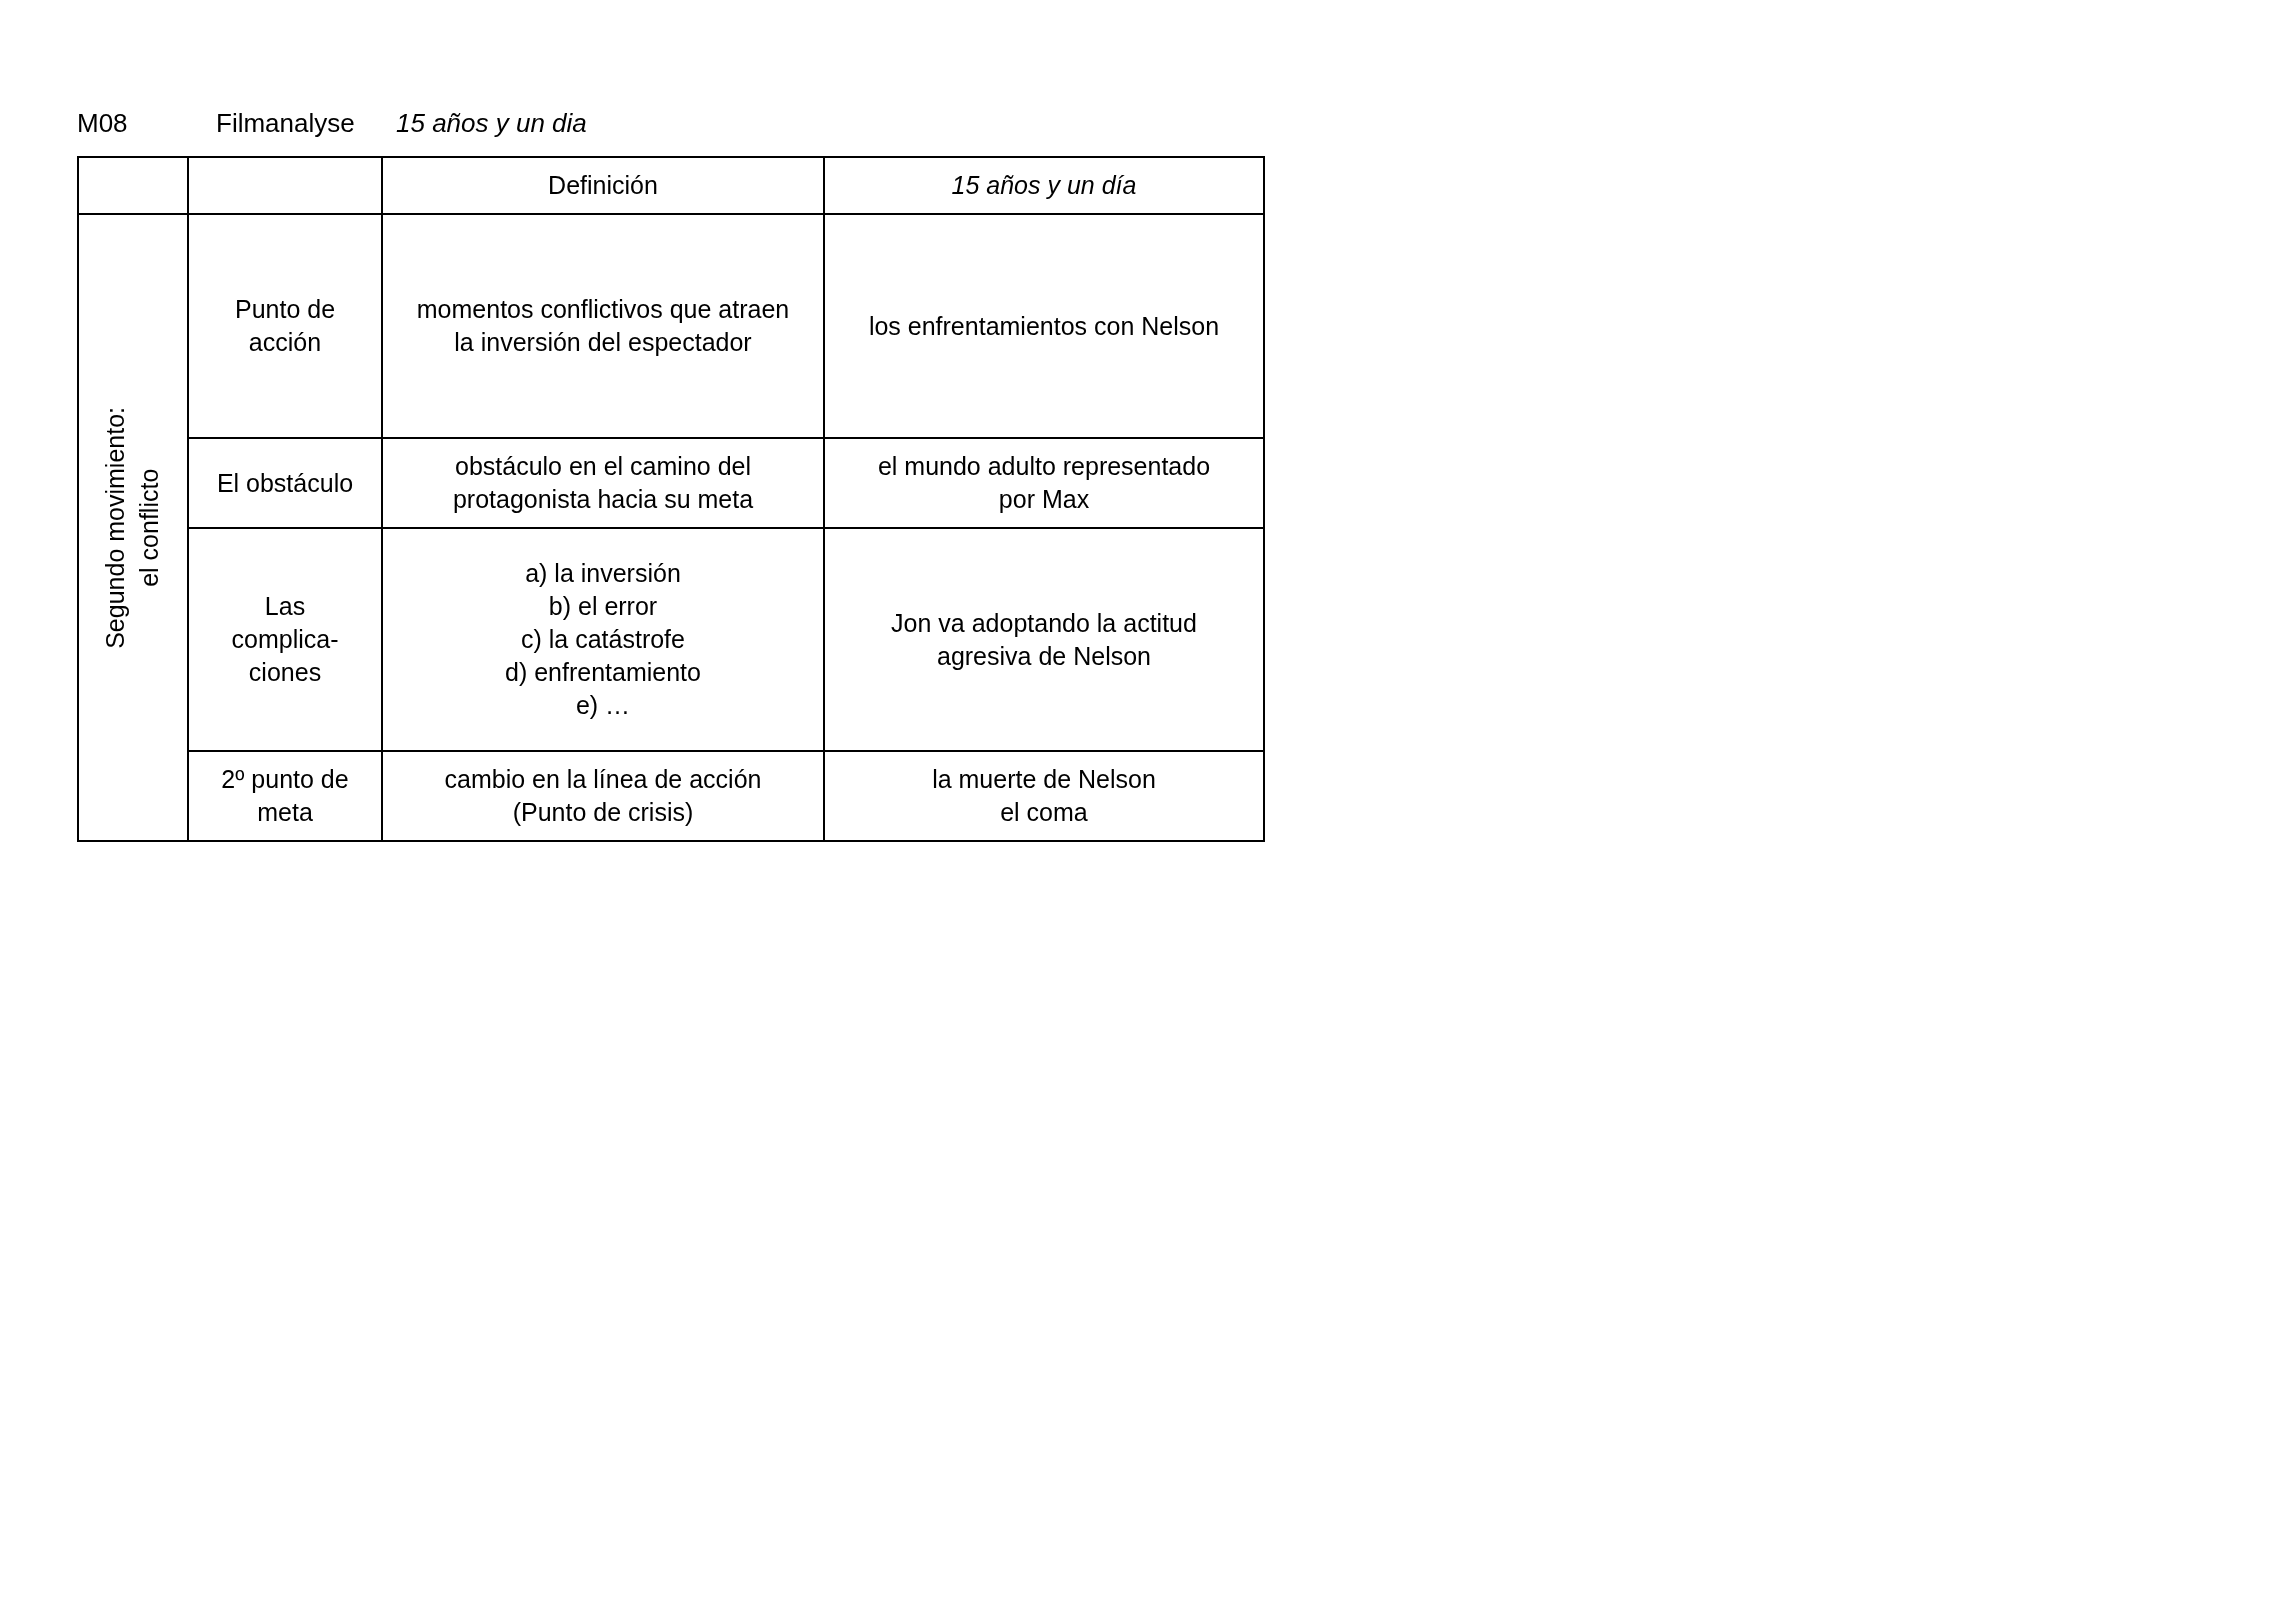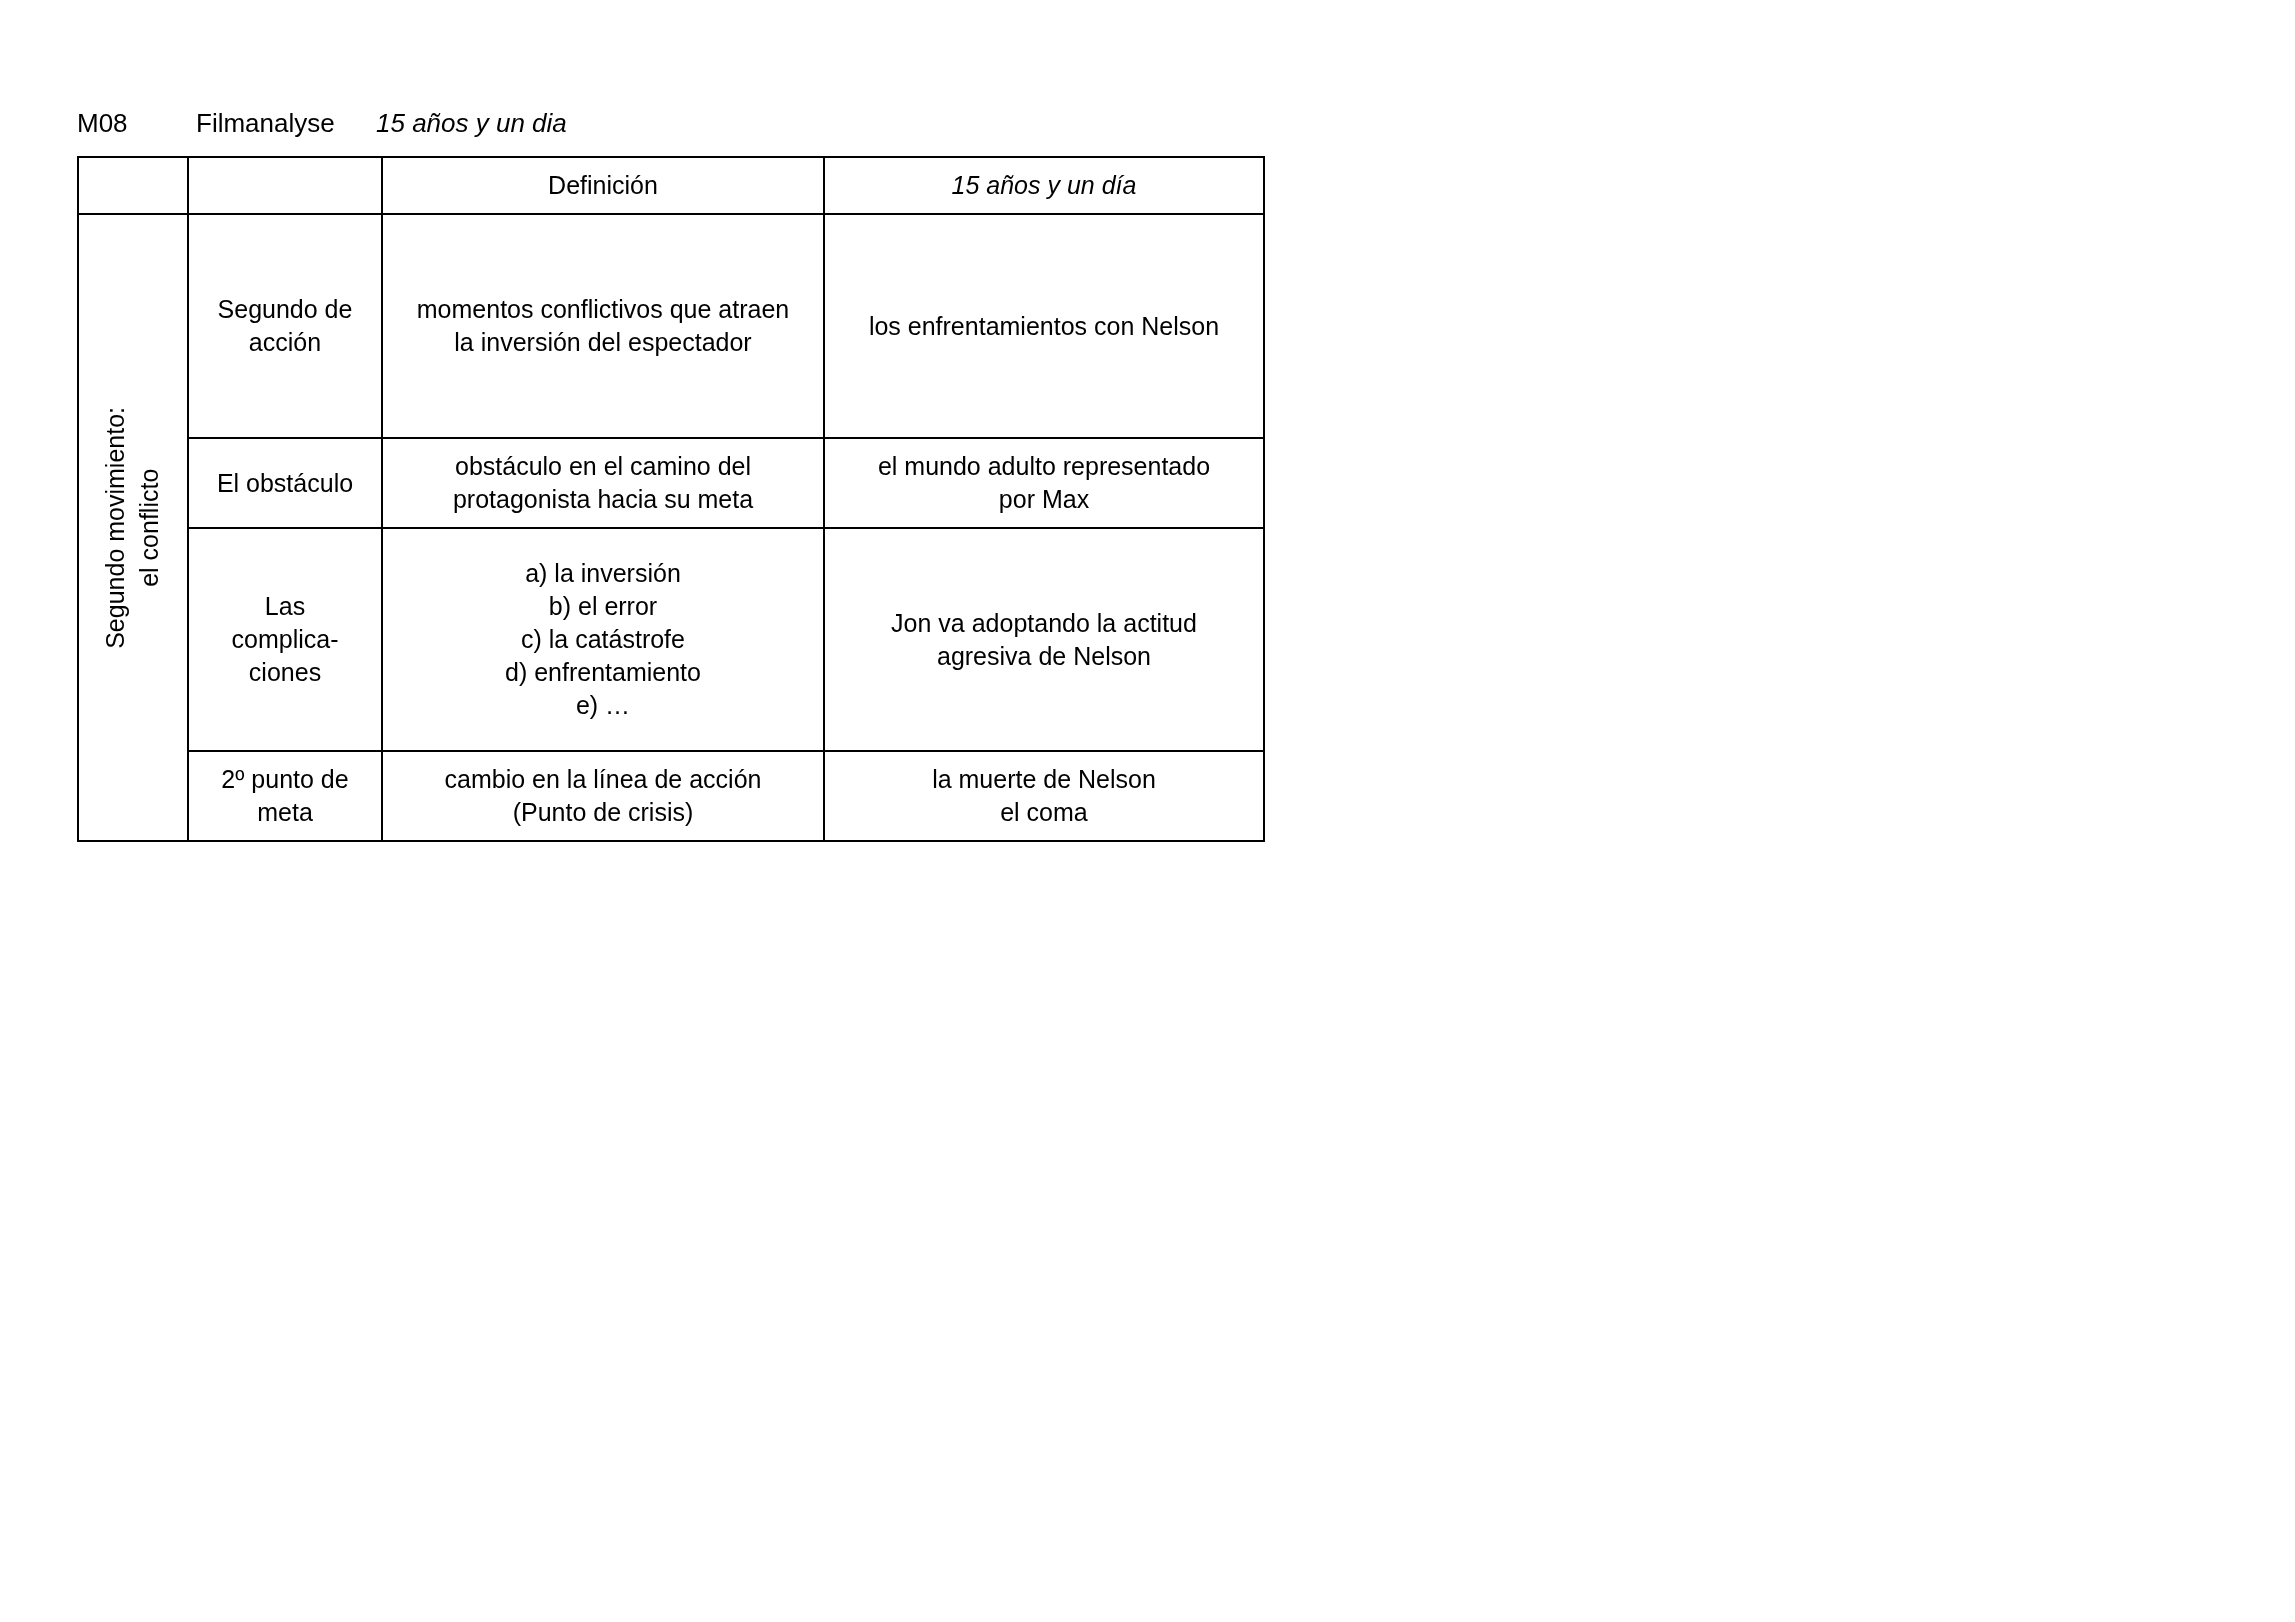--- a/index.html
+++ b/index.html
@@ -32,20 +32,21 @@
     line-height: 1.2;
     white-space: nowrap;
   }
   .doc-header .code {
     width: 119px;
     display: inline-block;
   }
   .doc-header .subject {
     width: 180px;
     display: inline-block;
+    margin-left: 20px;
   }
   .doc-header .film-title {
     font-style: italic;
     margin-top: 48px;
   }
 
   
   .table-wrap {
     position: absolute;
     top: 156px;
@@ -137,21 +138,21 @@
         <tr class="r-puntos">
           <td class="movement-cell" rowspan="4">
             <div class="vert-holder">
               <div class="vertical-label">
                 <span>Segundo movimiento:</span><br>
                 <span>el conflicto</span>
               </div>
             </div>
           </td>
           <td class="cell-lines">
-            <span>Segundo de</span>
+            <span>Punto de</span>
             <span>acción</span>
           </td>
           <td class="cell-lines">
             <span>momentos conflictivos que atraen</span>
             <span>la inversión del espectador</span>
           </td>
           <td class="cell-lines">
             <span>los enfrentamientos con Nelson</span>
           </td>
         </tr>

